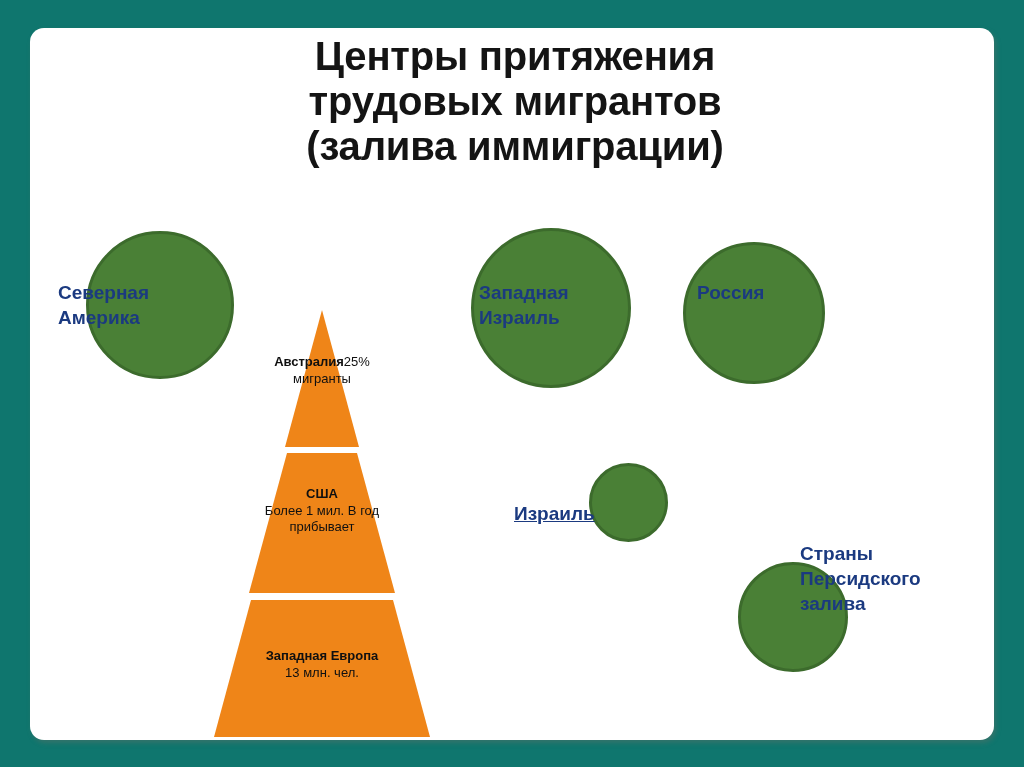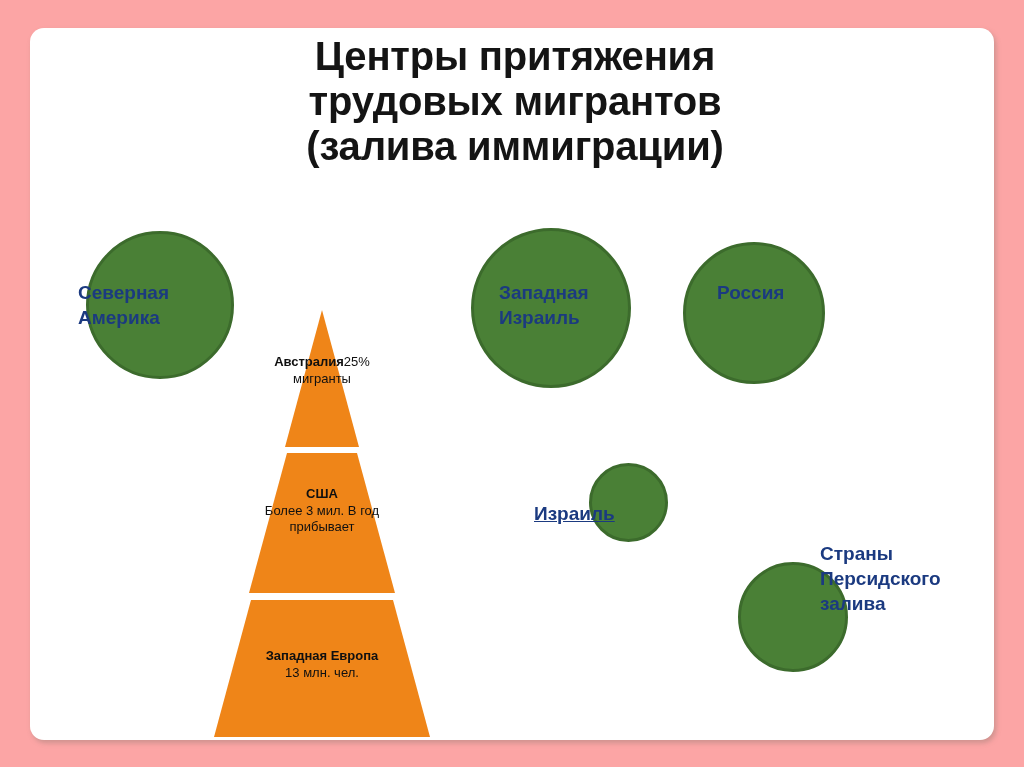--- a/index.html
+++ b/index.html
@@ -10,21 +10,21 @@
   body {
     width: 1024px;
     height: 767px;
     overflow: hidden;
     font-family: "Liberation Sans", sans-serif;
   }
   #stage {
     position: relative;
     width: 1024px;
     height: 767px;
-    background: #fca5a5;
+    background: #0f766e;
   }
   
   #slide {
     position: absolute;
     left: 30px;
     top: 28px;
     width: 964px;
     height: 712px;
     background: #ffffff;
     border-radius: 14px;
@@ -74,21 +74,20 @@
     border: 3px solid #3c6b2c;
     box-sizing: border-box;
   }
   .circle-label {
     position: absolute;
     color: #1b3a80;
     font-weight: bold;
     font-size: 19px;
     line-height: 1.32;
     white-space: nowrap;
-    margin-left: 20px;
   }
   .circle-label span { display: block; }
 </style>
 </head>
 <body>
 
 <div id="stage">
   <div id="slide">
 
     <div id="title">
@@ -108,21 +107,21 @@
 
     <div class="tier-label" style="left:192px; top:326px; width:200px;">
       <div>
         <b>Австралия</b><span class="reg">25%</span>
       </div>
       <div class="reg">мигранты</div>
     </div>
 
     <div class="tier-label" style="left:192px; top:458px; width:200px;">
       <div><b>США</b></div>
-      <div class="reg">Более 3 мил. В год</div>
+      <div class="reg">Более 1 мил. В год</div>
       <div class="reg">прибывает</div>
     </div>
 
     <div class="tier-label" style="left:192px; top:620px; width:200px;">
       <div><b>Западная Европа</b></div>
       <div class="reg">13 млн. чел.</div>
     </div>
 
     <div class="circle" style="left:56px; top:203px; width:148px; height:148px;"></div>
     <div class="circle-label" style="left:28px; top:252px;">

